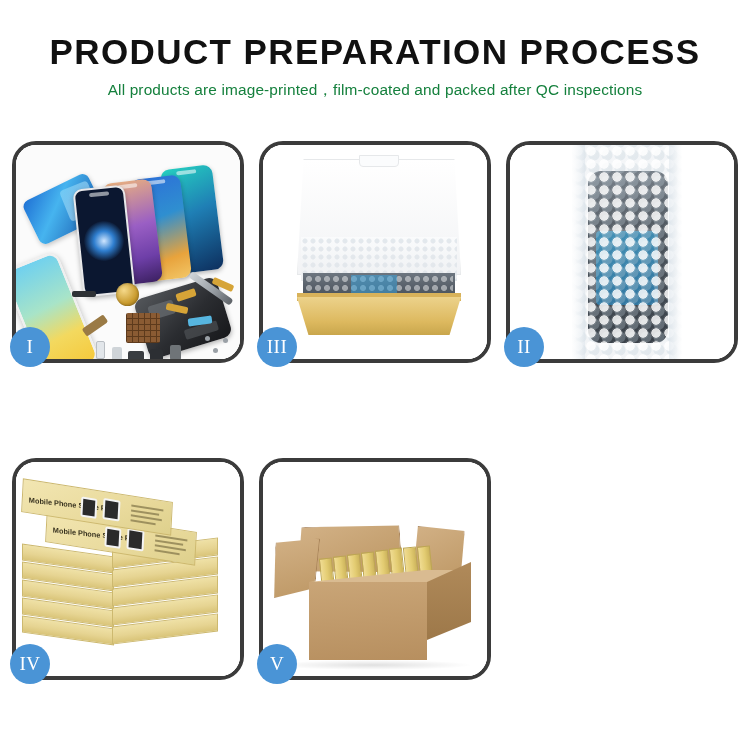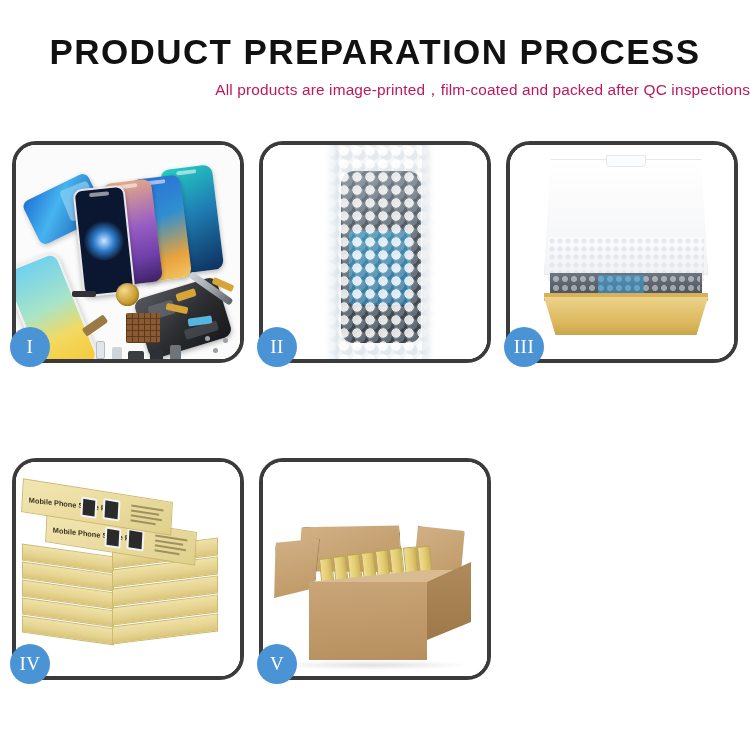--- a/index.html
+++ b/index.html
@@ -28,24 +28,23 @@
     letter-spacing: 1.4px;
     color: #111111;
     line-height: 1.05;
     white-space: nowrap;
   }
 
   .subtitle {
     margin-top: 9px;
     font-size: 15.4px;
     font-weight: 400;
-    color: #be185d;
+    color: #15803d;
     letter-spacing: .15px;
     white-space: nowrap;
-    text-align: right;
   }
 
   
   .grid {
     position: absolute;
     left: 12px;
     top: 141px;
     width: 726px;
     display: grid;
     grid-template-columns: repeat(3, 232px);
@@ -403,46 +402,46 @@
           <div class="screw sc3"></div>
           <div class="driver"></div>
         </div>
       </div>
       <div class="badge">I</div>
     </div>
 
     <div class="panel">
       <div class="panel-inner">
         <div class="scene">
+          <div class="p3-bg"></div>
+          <div class="lid-back"></div>
+          <div class="lid-tab"></div>
+          <div class="foam"></div>
+          <div class="box-inner"></div>
+          <div class="box-lip"></div>
+          <div class="box-front"></div>
+        </div>
+      </div>
+      <div class="badge">III</div>
+    </div>
+
+    <div class="panel">
+      <div class="panel-inner">
+        <div class="scene">
           <div class="p2-bg"></div>
           <div class="wrap-sheet"></div>
           <div class="wrap-phone"></div>
           <div class="wrap-blue"></div>
           <div class="bubbles-2"></div>
           <div class="bubbles"></div>
           <div class="wrap-edge-l"></div>
           <div class="wrap-edge-r"></div>
         </div>
       </div>
       <div class="badge">II</div>
-    </div>
-
-    <div class="panel">
-      <div class="panel-inner">
-        <div class="scene">
-          <div class="p3-bg"></div>
-          <div class="lid-back"></div>
-          <div class="lid-tab"></div>
-          <div class="foam"></div>
-          <div class="box-inner"></div>
-          <div class="box-lip"></div>
-          <div class="box-front"></div>
-        </div>
-      </div>
-      <div class="badge">III</div>
     </div>
 
     <div class="panel">
       <div class="panel-inner">
         <div class="scene" id="stack-scene">
           <div class="p4-bg"></div>
 
           <div class="kbox" style="left:6px;  top:88px;  width:92px; height:17px; transform:skewY(8deg);"></div>
           <div class="kbox" style="left:6px;  top:106px; width:92px; height:17px; transform:skewY(8deg);"></div>
           <div class="kbox" style="left:6px;  top:124px; width:92px; height:17px; transform:skewY(8deg);"></div>

